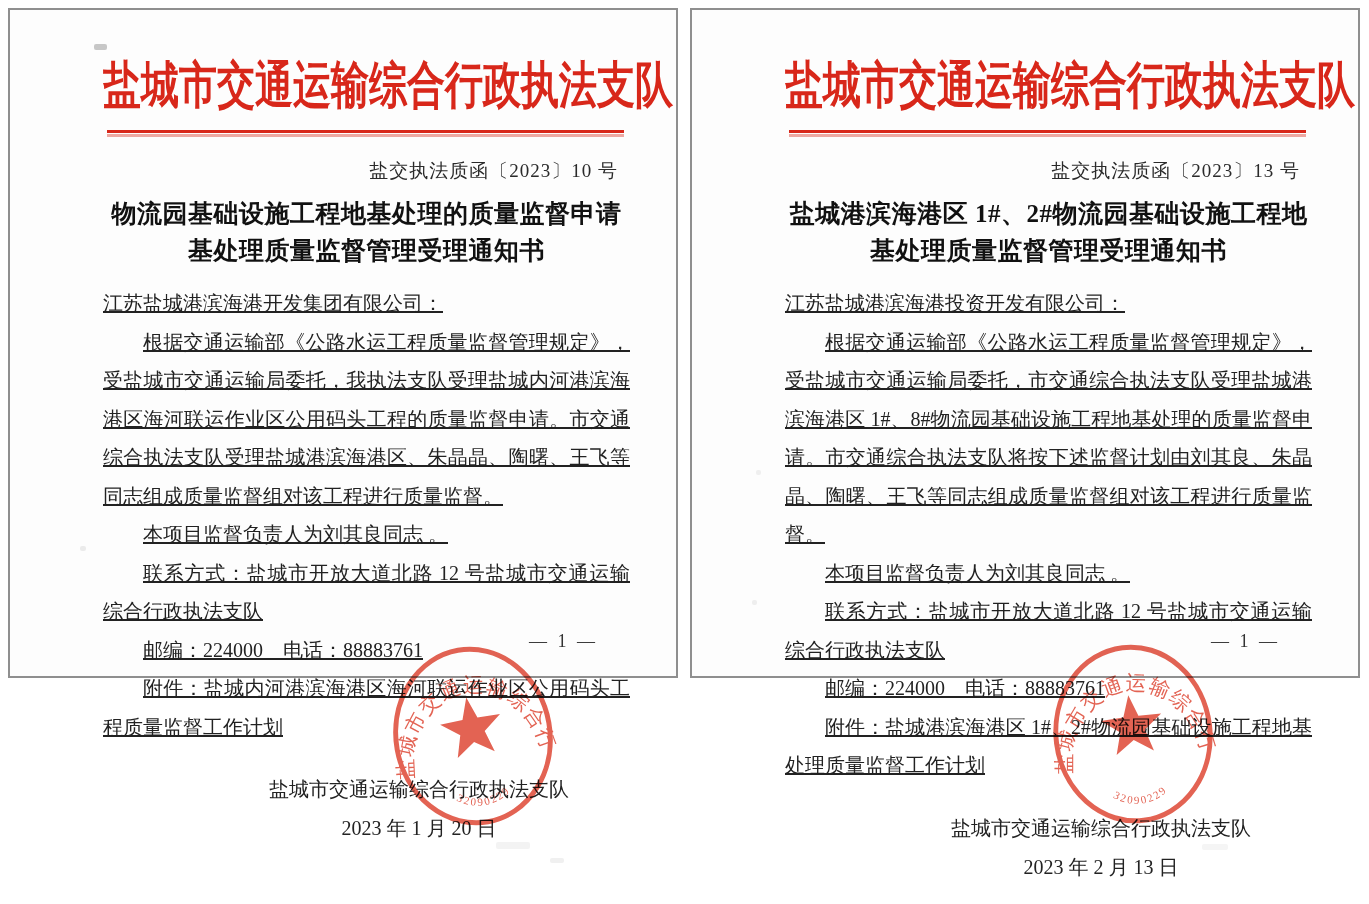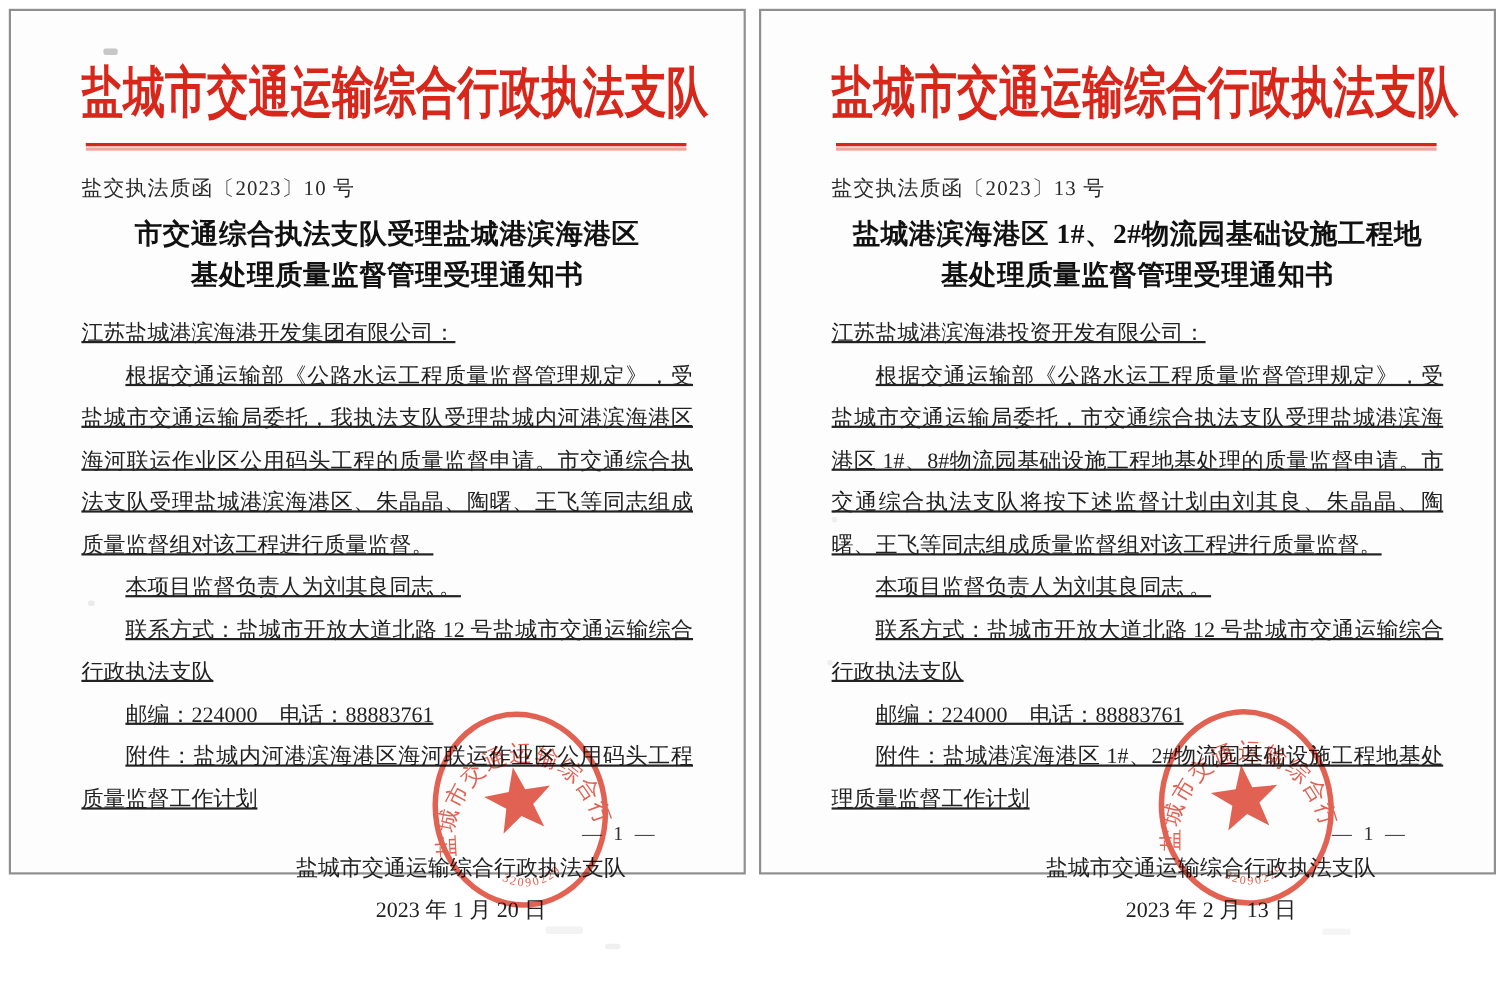--- a/index.html
+++ b/index.html
@@ -2,35 +2,35 @@
 <html><head>
 <meta charset="utf-8">
 <style>
   html,body{margin:0;padding:0;}
   body{
     width:1369px;height:904px;position:relative;background:#ffffff;
     font-family:"Liberation Serif","DejaVu Serif",serif;
     color:#1d1d1d;overflow:hidden;
   }
   .page{
-    position:absolute;top:8px;width:670px;height:787px;box-sizing:border-box;
-    background:#fdfdfd;border:2px solid #8f8f8f;
+    position:absolute;top:8px;width:670px;height:670px;box-sizing:border-box;
+    background:#fdfdfd;border:2px solid #8f8f8f;padding-left:29px;
   }
   .page-left{left:8px;}
   .page-right{left:690px;}
   .content{padding:0 46px 0 64px;position:relative;}
   .letterhead{
     margin-top:56px;text-align:center;color:#d8271a;font-weight:bold;
     font-size:38px;line-height:56px;white-space:nowrap;
     transform:scaleY(1.32);transform-origin:50% 100%;letter-spacing:0px;
   }
   .red-rule{margin:8px 6px 0 4px;height:3px;background:#d8271a;
     box-shadow:0 4px 0 rgba(216,39,26,0.4);}
   .doc-number{
-    font-size:19px;letter-spacing:1px;color:#2a2a2a;
+    text-align:right;font-size:19px;letter-spacing:1px;color:#2a2a2a;
     margin-top:25px;padding-right:12px;
   }
   .doc-title{
     text-align:center;font-weight:bold;font-size:25px;line-height:37px;
     color:#111;margin-top:11px;letter-spacing:0.5px;
   }
   .doc-title span{display:block;}
   .body-text{margin-top:15px;font-size:20px;line-height:38.5px;text-align:justify;color:#222;text-decoration:underline;}
   .body-text p{margin:0;text-indent:2em;}
   .body-text p.addressee{text-indent:0;}
@@ -63,21 +63,21 @@
 <div class="page page-left">
   <div class="artifact a1"></div>
   <div class="artifact a2"></div>
   <div class="artifact a3"></div>
   <div class="artifact a4"></div>
   <div class="content">
     <div class="letterhead">盐城市交通运输综合行政执法支队</div>
     <div class="red-rule"></div>
     <div class="doc-number">盐交执法质函〔2023〕10 号</div>
     <div class="doc-title">
-      <span>市交通综合执法支队受理盐城港滨海港区</span>
+      <span>物流园基础设施工程地基处理的质量监督申请</span>
       <span>基处理质量监督管理受理通知书</span>
     </div>
     <div class="body-text">
       <p class="addressee">江苏盐城港滨海港开发集团有限公司：</p>
       <p>根据交通运输部《公路水运工程质量监督管理规定》，受盐城市交通运输局委托，我执法支队受理盐城内河港滨海港区海河联运作业区公用码头工程的质量监督申请。市交通综合执法支队受理盐城港滨海港区、朱晶晶、陶曙、王飞等同志组成质量监督组对该工程进行质量监督。</p>
       <p>本项目监督负责人为刘其良同志 。</p>
       <p>联系方式：盐城市开放大道北路 12 号盐城市交通运输综合行政执法支队</p>
       <p>邮编：224000　电话：88883761</p>
       <p>附件：盐城内河港滨海港区海河联运作业区公用码头工程质量监督工作计划</p>
     </div>

